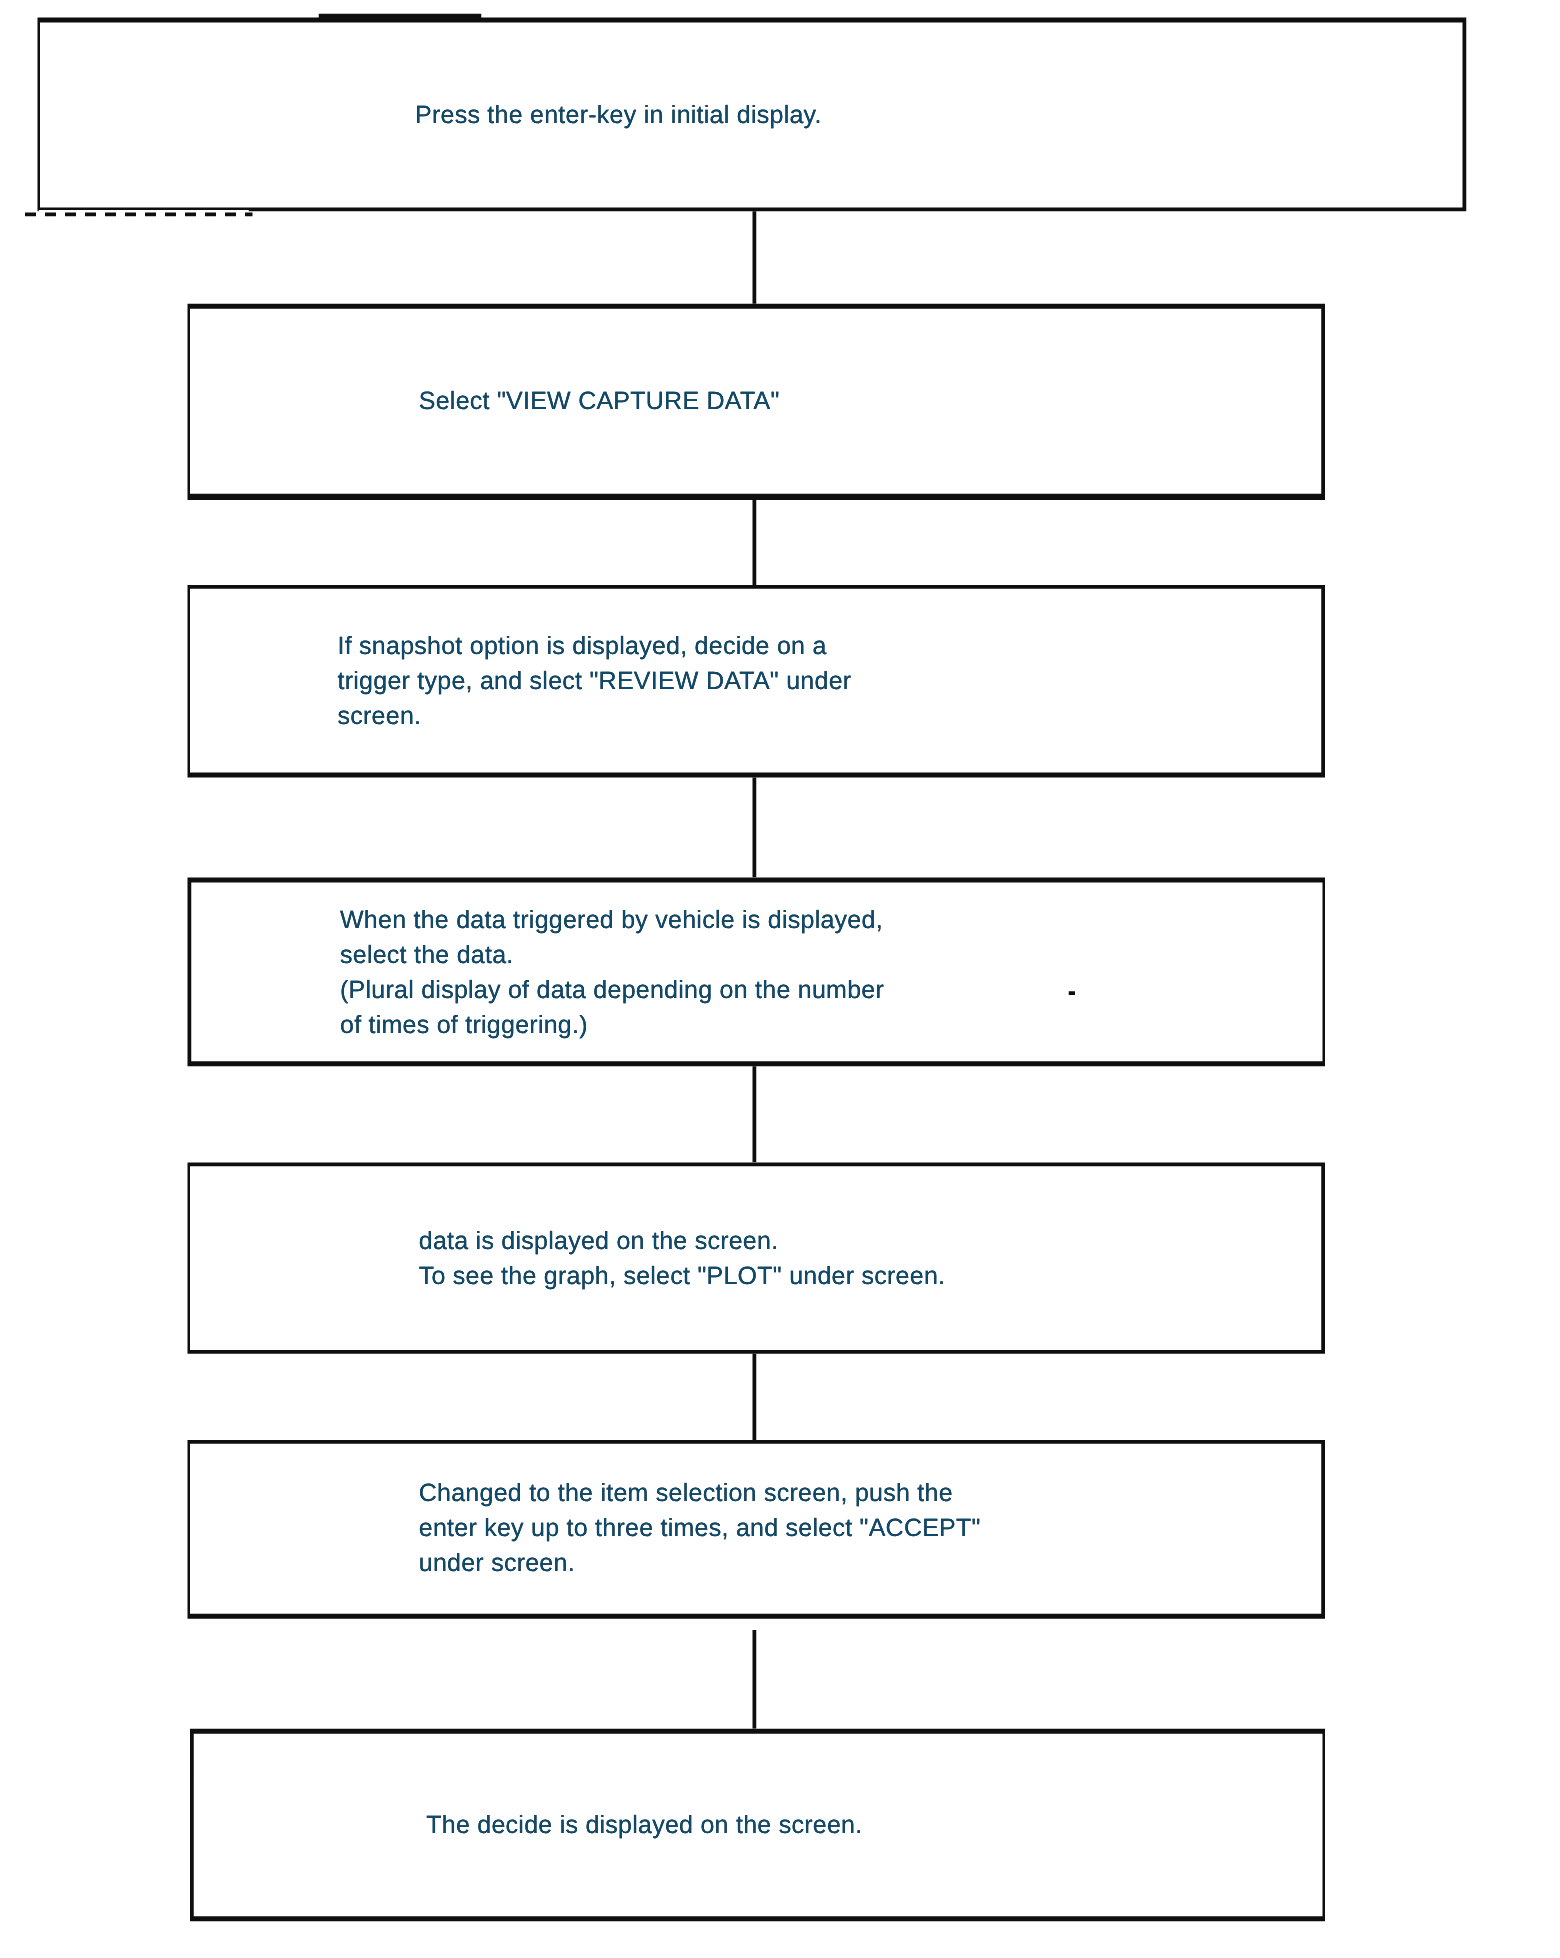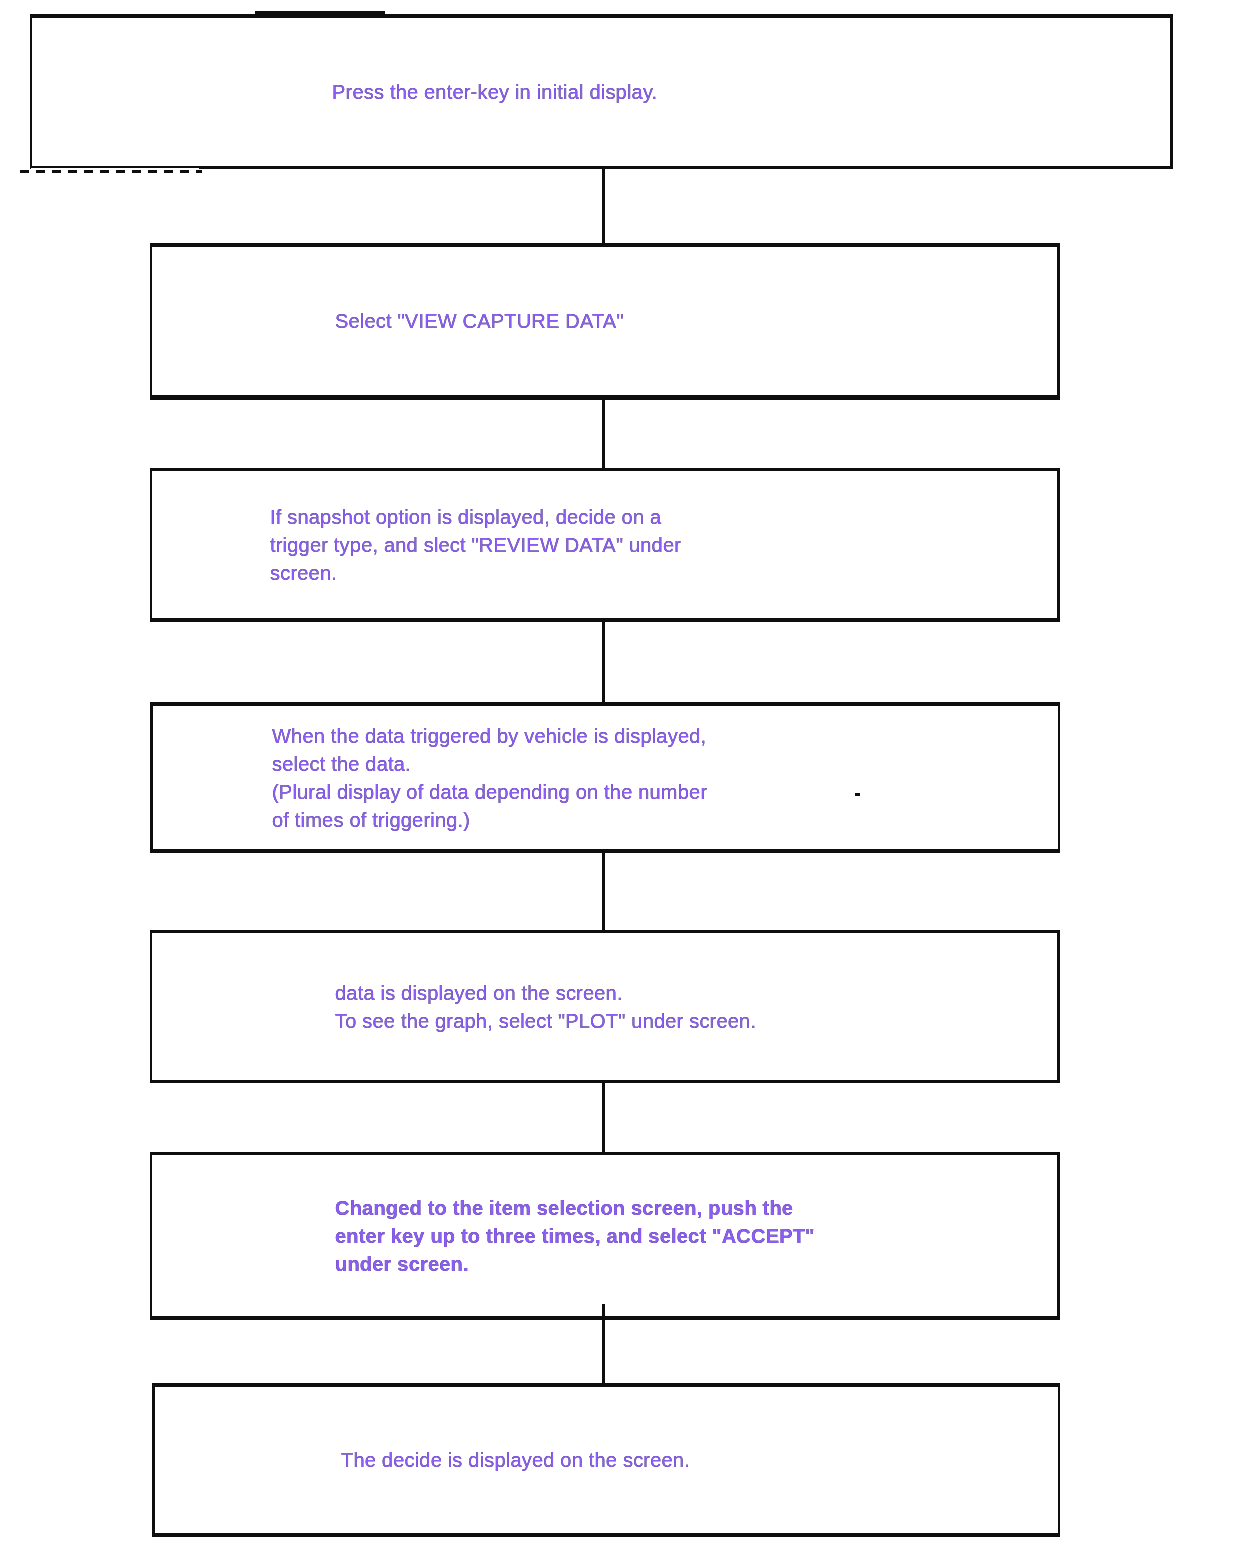--- a/index.html
+++ b/index.html
@@ -2,21 +2,21 @@
 <html><head>
 <meta charset="utf-8">
 <style>
   html, body { margin: 0; padding: 0; background: #ffffff; }
   .page {
     position: relative;
     width: 1248px;
     height: 1566px;
     background: #ffffff;
     font-family: "Liberation Sans", sans-serif;
-    color: #8b5cf6;
+    color: #0c4a6e;
     overflow: hidden;
   }
   .box {
     position: absolute;
     box-sizing: border-box;
     border-style: solid;
     border-color: #0e0e0e;
     border-width: 3px;
     display: flex;
     align-items: center;
@@ -40,21 +40,21 @@
     position: absolute;
     background: repeating-linear-gradient(90deg, #0e0e0e 0 9px, transparent 9px 16px);
   }
 
   
   .b1 { left: 30px;  top: 14px;   width: 1143px; height: 155px; padding-left: 300px; border-width: 4px 3px 3px 2px; }
   .b2 { left: 150px; top: 243px;  width: 910px;  height: 157px; padding-left: 183px; border-width: 4px 3px 5px 2px; }
   .b3 { left: 150px; top: 468px;  width: 910px;  height: 154px; padding-left: 118px; border-width: 3px 3px 4px 2px; }
   .b4 { left: 150px; top: 702px;  width: 910px;  height: 151px; padding-left: 119px; border-width: 4px 2px 4px 3px; }
   .b5 { left: 150px; top: 930px;  width: 910px;  height: 153px; padding-left: 183px; border-width: 3px 3px 3px 2px; }
-  .b6 { left: 150px; top: 1152px; width: 910px;  height: 168px; padding-left: 183px; border-width: 3px 3px 4px 2px; font-weight: bold; }
+  .b6 { left: 150px; top: 1152px; width: 910px;  height: 143px; padding-left: 183px; border-width: 3px 3px 4px 2px; }
   .b7 { left: 152px; top: 1383px; width: 908px;  height: 154px; padding-left: 186px; border-width: 4px 2px 4px 3px; }
 
   
   .c1 { left: 602px; top: 169px;  height: 76px; }
   .c2 { left: 602px; top: 400px;  height: 68px; }
   .c3 { left: 602px; top: 622px;  height: 80px; }
   .c4 { left: 602px; top: 853px;  height: 77px; }
   .c5 { left: 602px; top: 1083px; height: 69px; }
   .c6 { left: 602px; top: 1304px; height: 79px; }
 

